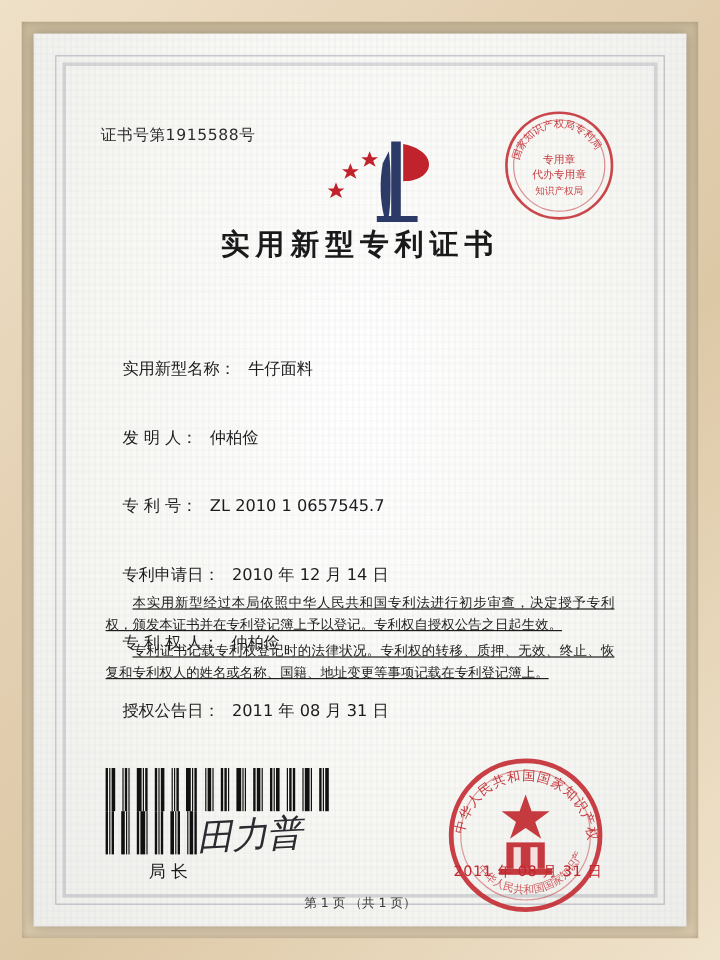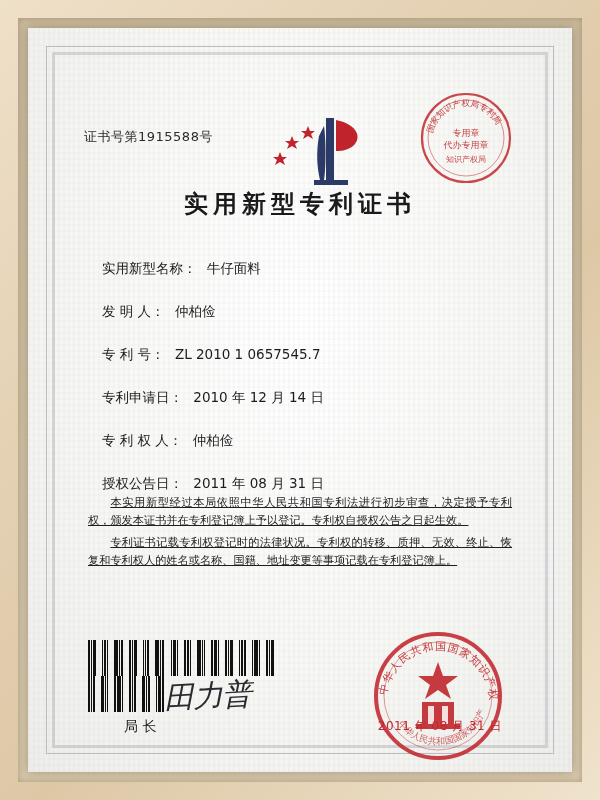--- a/index.html
+++ b/index.html
@@ -67,21 +67,21 @@
     content: "";
     position: absolute;
     left: 5px; top: 5px; right: 5px; bottom: 5px;
     border: 3px solid rgba(150,155,165,.35);
   }
 
   
   .cert-no {
     position: absolute;
     left: 56px;
-    top: 100px;
+    top: 76px;
     font-size: 13px;
     color: #2c2c2c;
     letter-spacing: .5px;
     font-family: "DejaVu Sans", "Liberation Sans", sans-serif;
   }
 
   .logo {
     position: absolute;
     left: 236px;
     top: 78px;
@@ -115,20 +115,21 @@
     position: absolute;
     left: 74px;
     top: 232px;
     width: 400px;
   }
   .field-row {
     font-size: 13.5px;
     color: #1c1c1c;
     margin-bottom: 25px;
     white-space: nowrap;
+    margin-top: 39px;
   }
   .field-label {
     display: inline-block;
     color: #1c1c1c;
   }
   .field-value {
     display: inline-block;
     margin-left: 6px;
     color: #1c1c1c;
   }
@@ -333,14 +334,15 @@
         </text>
         <path id="sealArcBot" d="M 22 86 A 50 50 0 0 0 114 86" fill="none"></path>
         <text font-size="9" fill="#c1272d" opacity=".75">
           <textPath href="#sealArcBot" startOffset="10%">中华人民共和国国家知识产权局</textPath>
         </text>
       </svg>
     </div>
 
     <div class="seal-date">2011 年 08 月 31 日</div>
 
+    <div class="page-no">第 1 页 （共 1 页）</div>
   </div>
 </div>
 
 </body></html>

